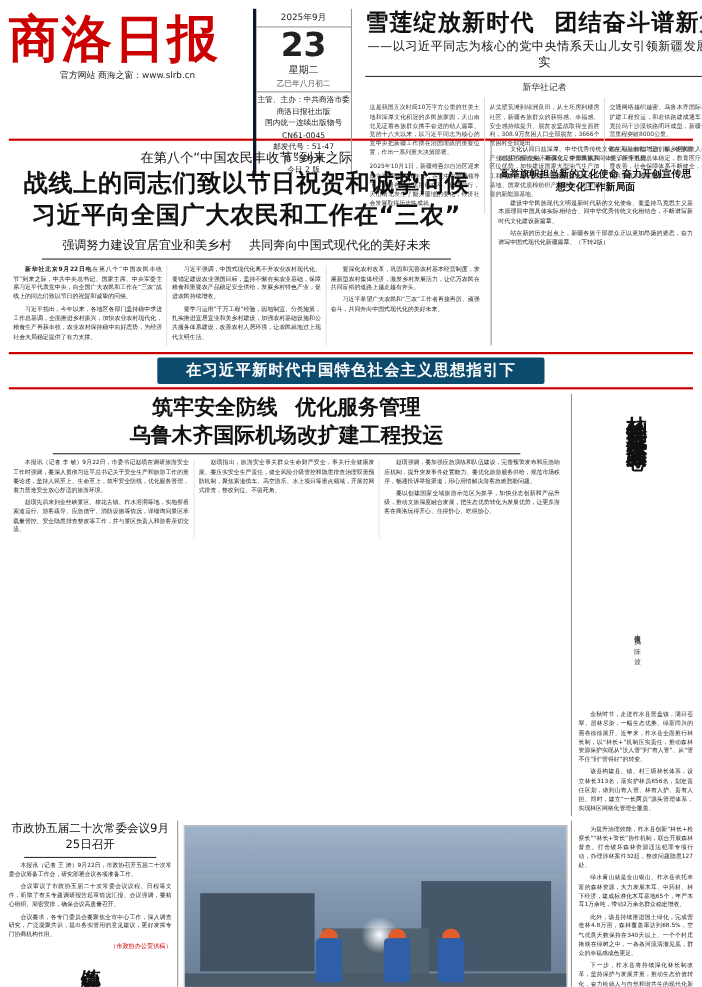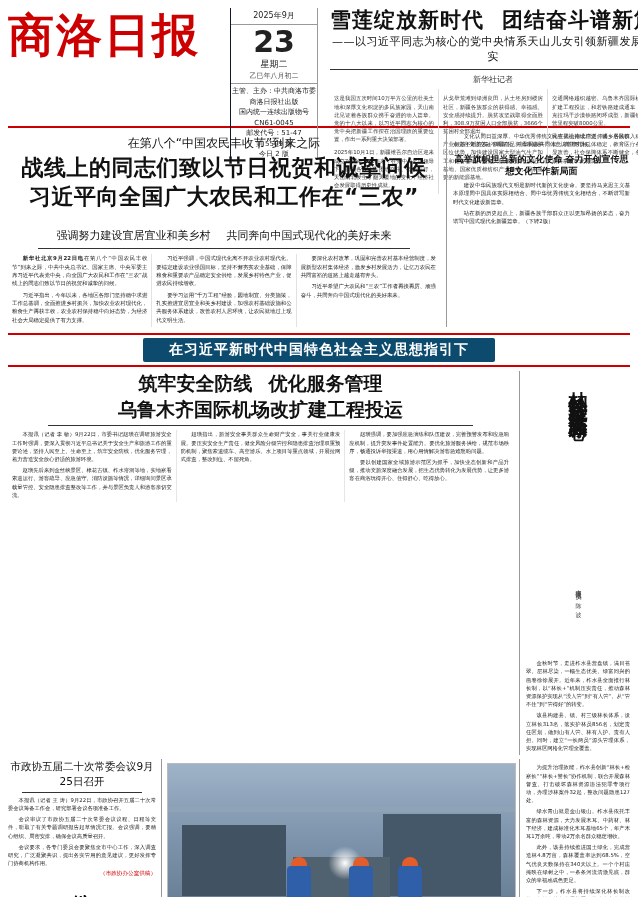--- a/index.html
+++ b/index.html
@@ -4,42 +4,42 @@
 <style>
   html,body{margin:0;padding:0;background:#fff;}
   body{width:638px;height:897px;font-family:"DejaVu Sans",sans-serif;color:#111;overflow:hidden;}
   .page{position:relative;width:638px;height:897px;box-sizing:border-box;padding:6px 8px;}
   
   .masthead{display:flex;align-items:flex-start;height:118px;border-bottom:2px solid #c00;padding-bottom:2px;}
   .logo-block{width:216px;flex:0 0 216px;}
   .logo-title{color:#c00;font-family:"DejaVu Serif",serif;font-weight:bold;font-size:46px;letter-spacing:2px;line-height:1;padding-top:6px;white-space:nowrap;}
   .logo-pinyin{color:#c00;font-size:11px;letter-spacing:3px;margin-top:6px;border-top:1px solid #c00;border-bottom:1px solid #c00;padding:2px 0;text-align:center;}
   .logo-site{font-size:8px;margin-top:5px;text-align:center;color:#222;}
-  .date-box{flex:0 0 86px;width:86px;border-left:1px solid #0f172a;border-right:1px solid #999;margin:2px 6px 0 6px;text-align:center;font-size:8px;line-height:1.45;color:#222;}
+  .date-box{flex:0 0 86px;width:86px;border-left:3px solid #0f172a;border-right:1px solid #999;margin:2px 6px 0 6px;text-align:center;font-size:8px;line-height:1.45;color:#222;}
   .date-box .d-top{border-bottom:1px solid #999;padding:2px 0;}
   .date-box .d-big{font-size:30px;font-weight:bold;line-height:1.05;padding:1px 0;}
   .date-box .d-week{font-size:9px;}
   .date-box .d-lunar{font-size:7px;color:#555;}
   .date-box .d-meta{border-top:1px solid #999;margin-top:2px;padding-top:2px;font-size:7px;line-height:1.5;}
   .head-right{flex:1;padding-left:6px;}
   .head-right .hr-l1{font-size:21px;font-weight:bold;letter-spacing:1px;text-align:center;white-space:nowrap;}
   .hr-l1 .sp{display:inline-block;width:18px;}
   .hr-rule{border-bottom:1px solid #333;margin:5px 0 4px;}
   .hr-l2{font-size:11px;text-align:center;letter-spacing:0.5px;}
   .hr-by{font-size:8px;text-align:center;margin-top:4px;color:#333;}
   .hr-cols{display:flex;margin-top:4px;font-size:5.4px;line-height:1.5;text-align:justify;color:#333;}
   .hr-cols div{flex:1;padding:0 4px;border-left:1px solid #ddd;}
   .hr-cols div:first-child{border-left:none;}
   
   .lead{display:flex;margin-top:4px;}
   .lead-left{flex:0 0 432px;width:432px;padding-right:6px;border-right:1px solid #999;}
   .lead-right{flex:1;padding-left:6px;}
   .kicker{font-size:12px;text-align:center;margin:3px 0 2px;}
   .lead-h1{font-size:22px;font-weight:bold;text-align:center;line-height:1.3;letter-spacing:0.5px;}
-  .lead-sub{font-size:11px;text-align:center;margin-top:17px;}
+  .lead-sub{font-size:11px;text-align:center;margin-top:4px;}
   .lead-sub .sp{display:inline-block;width:16px;}
   .lead-rule{border-bottom:1px solid #333;margin:5px 30px;}
   .lead-body{display:flex;font-size:5.4px;line-height:1.55;text-align:justify;color:#222;margin-top:2px;}
   .lead-body .col{flex:1;padding:0 4px;border-left:1px solid #e2e2e2;}
   .lead-body .col:first-child{border-left:none;}
   .lead-body p{margin:0 0 3px;text-indent:2em;}
   .dateline{font-weight:bold;}
   .rt-body{font-size:5.4px;line-height:1.55;text-align:justify;color:#222;}
   .rt-body p{margin:0 0 3px;text-indent:2em;}
   .rt-sub{font-size:9px;font-weight:bold;text-align:center;margin:4px 0 3px;line-height:1.4;}
@@ -90,20 +90,21 @@
   .vert-side{writing-mode:vertical-rl;text-orientation:upright;font-size:18px;font-weight:bold;letter-spacing:3px;line-height:1.3;height:230px;margin:2px auto 0;}
 </style>
 </head>
 <body>
 
 <div class="page">
 
   <div class="masthead">
     <div class="logo-block">
       <div class="logo-title">商洛日报</div>
+      <div class="logo-site">官方网站 商海之窗：www.slrb.cn</div>
     </div>
 
     <div class="date-box">
       <div class="d-top">2025年9月</div>
       <div class="d-big">23</div>
       <div class="d-week">星期二</div>
       <div class="d-lunar">乙巳年八月初二</div>
       <div class="d-meta">
         <div>主管、主办：中共商洛市委</div>
         <div>商洛日报社出版</div>

